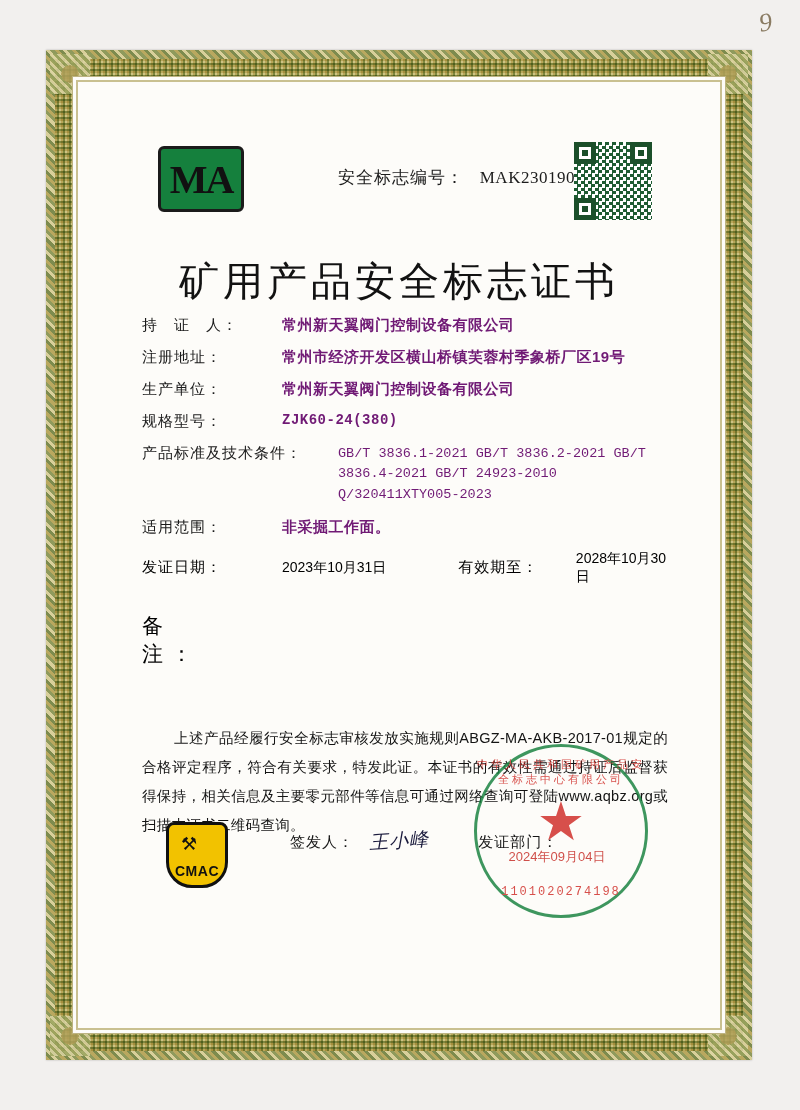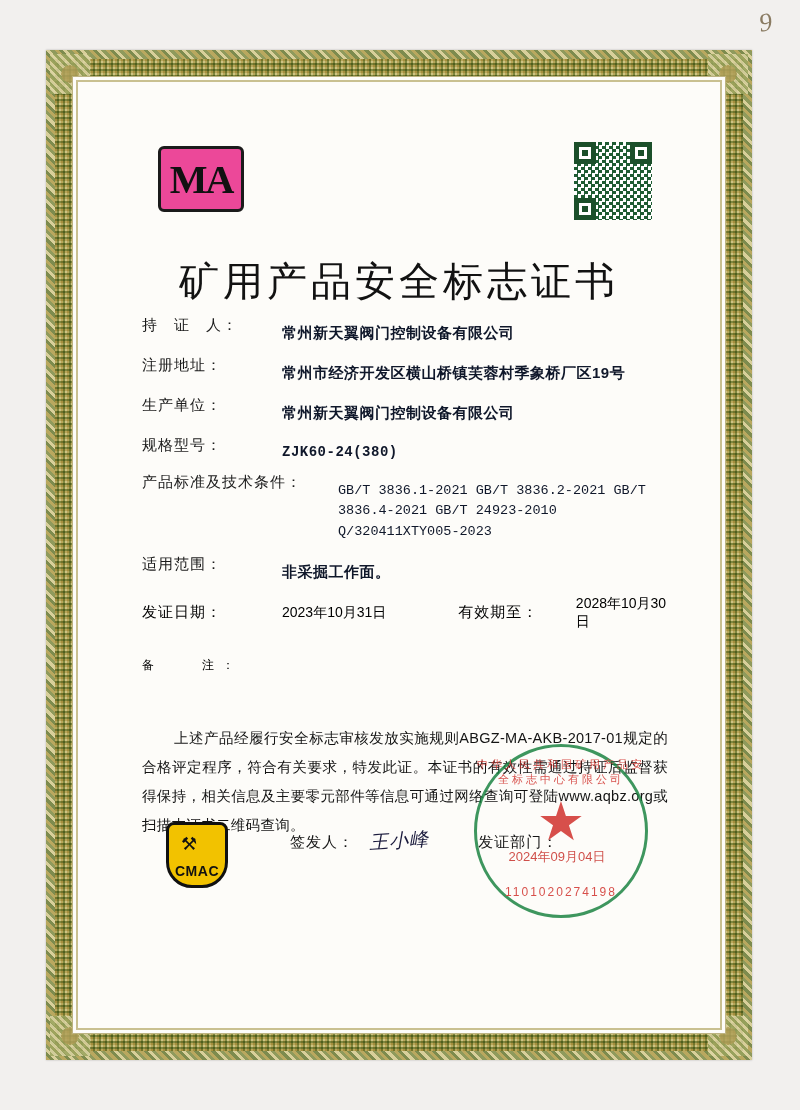--- a/index.html
+++ b/index.html
@@ -100,21 +100,21 @@
     background: transparent;
   }
 
   
   .ma-logo {
     position: absolute;
     left: 78px;
     top: 62px;
     width: 86px;
     height: 66px;
-    background: #ec4899;
+    background: #15803d;
     border-radius: 6px;
     border: 3px solid #1b1b1b;
     display: flex;
     align-items: center;
     justify-content: center;
     box-sizing: border-box;
   }
   .ma-logo span {
     font-family: "Liberation Serif", serif;
     font-weight: bold;
@@ -202,24 +202,23 @@
   }
   .row .label {
     width: 140px;
     flex: none;
     color: #1a1a1a;
     letter-spacing: 1px;
     font-family: "Liberation Sans", sans-serif;
   }
   .row .value {
     flex: 1;
-    color: #0f172a;
+    color: #701a75;
     font-weight: bold;
     letter-spacing: 0.5px;
-    margin-top: 8px;
   }
   .row .value.mono {
     font-family: "Liberation Mono", monospace;
     font-weight: bold;
     font-size: 14px;
   }
   .row.standards .label {
     width: 180px;
   }
   .row.standards .value {
@@ -251,21 +250,21 @@
     width: 120px;
     letter-spacing: 1px;
   }
   .date-row .value2 {
     font-size: 14px;
   }
 
   .remark-row {
     display: flex;
     margin-top: 26px;
-    font-size: 12px;
+    font-size: 21px;
   }
   .remark-row .label {
     width: 140px;
     letter-spacing: 8px;
   }
 
   
   .paragraph {
     position: absolute;
     left: 62px;
@@ -369,21 +368,21 @@
   }
   .seal .seal-text-top {
     top: 10px;
     font-size: 11px;
     letter-spacing: 3px;
   }
   .seal .seal-text-bottom {
     bottom: 16px;
     font-size: 12px;
     letter-spacing: 2px;
-    font-family: Liberation Sans, sans-serif;
+    font-family: Liberation Mono, monospace;
     margin-top: 40px;
   }
   .seal .seal-date {
     position: absolute;
     left: 0;
     right: 8px;
     top: 60%;
     text-align: center;
     color: #c62a24;
     font-size: 13px;
@@ -404,20 +403,24 @@
   <div class="corner br"></div>
   <div class="border-inner-frame"></div>
   <div class="border-inner-frame2"></div>
 
   <div class="content">
 
     <div class="ma-logo">
       <span>MA</span>
     </div>
 
+    <div class="cert-no">
+      <span>安全标志编号：</span>
+      <span class="value">MAK230190</span>
+    </div>
 
     <div class="qr"></div>
 
     <div class="doc-title">矿用产品安全标志证书</div>
 
     <div class="fields">
 
       <div class="row">
         <div class="label">持　证　人：</div>
         <div class="value">常州新天翼阀门控制设备有限公司</div>

